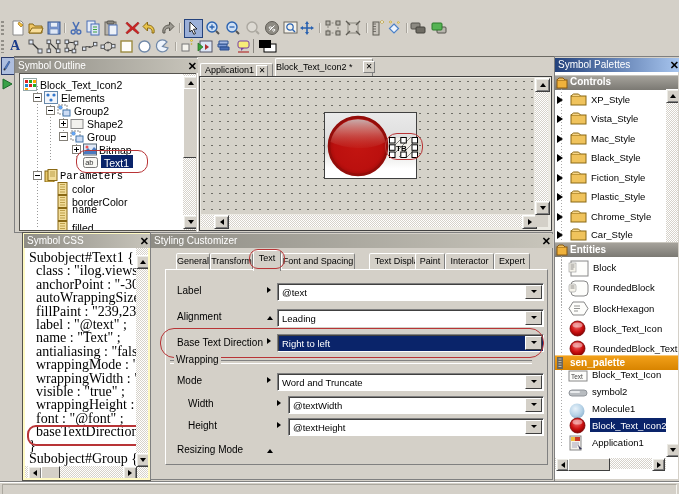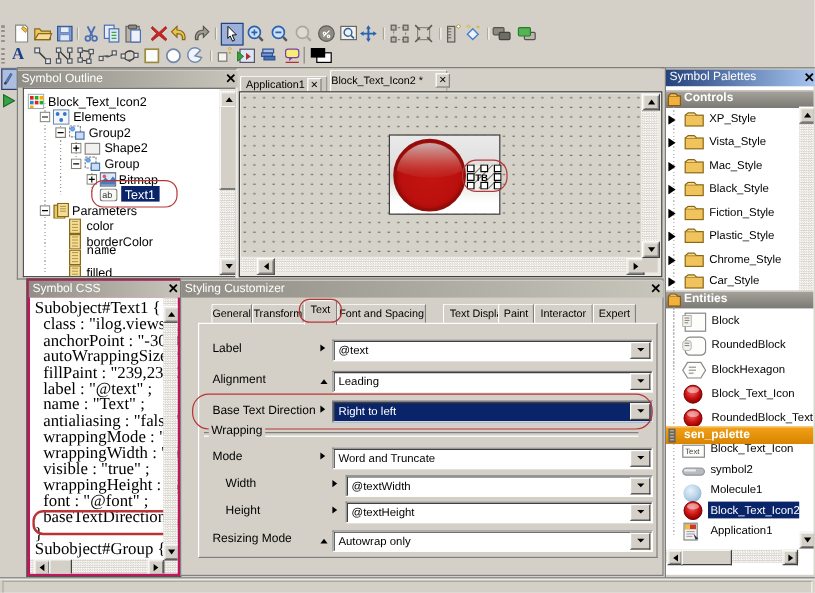--- a/index.html
+++ b/index.html
@@ -312,21 +312,21 @@
 
     <svg class="r" style="left:13px;top:97px" width="9" height="9" viewBox="0 0 9 9">
           <rect x="0.5" y="0.5" width="8" height="8" fill="#fff" stroke="#848078"></rect>
           <path d="M2 4.5 h5" stroke="#000"></path>
         </svg>
     <svg class="r" style="left:24px;top:95px" width="14" height="13" viewBox="0 0 14 13">
           <rect x="1" y="2" width="9" height="11" fill="#e8c96a" stroke="#8a6914"></rect>
           <rect x="4" y="0.5" width="9" height="11" fill="#f2dd9a" stroke="#8a6914"></rect>
           <path d="M6 3 h5 M6 5 h5 M6 7 h5" stroke="#a8852a" stroke-width="0.7"></path>
         </svg>
-    <span class="tree-lbl" style="left:40px;top:96px;">Parameters</span>
+    <span class="tree-lbl" style="left:40px;top:96px;font-family:Liberation Mono, monospace;">Parameters</span>
 
     <svg class="r" style="left:37px;top:108px" width="11" height="13" viewBox="0 0 11 13">
           <rect x="1" y="0.5" width="9" height="12" fill="#f2dd9a" stroke="#8a6914"></rect>
           <path d="M3 2.5 h5 M3 5 h5 M3 7.5 h5 M3 10 h5" stroke="#a8852a" stroke-width="0.7"></path>
         </svg>
     <span class="tree-lbl" style="left:52px;top:109px;">color</span>
     <svg class="r" style="left:37px;top:121px" width="11" height="13" viewBox="0 0 11 13">
           <rect x="1" y="0.5" width="9" height="12" fill="#f2dd9a" stroke="#8a6914"></rect>
           <path d="M3 2.5 h5 M3 5 h5 M3 7.5 h5 M3 10 h5" stroke="#a8852a" stroke-width="0.7"></path>
         </svg>
@@ -606,21 +606,21 @@
     <div class="r sbtn" style="left:1px;top:386px;width:11px;height:11px;">
           <span class="arr lf"></span>
         </div>
     <div class="r" style="left:13px;top:386px;width:40px;height:11px;background:#d4d0c8;border:1px solid;border-color:#fff #404040 #404040 #fff;"></div>
     <div class="r sbtn" style="left:97px;top:386px;width:11px;height:11px;">
           <span class="arr rt"></span>
         </div>
   </div>
 </div>
 
-<div class="r" style="left:22px;top:232px;width:127px;height:247px;background:#be185d;border:1px solid #55534e;">
+<div class="r" style="left:22px;top:232px;width:127px;height:247px;background:#fef9c3;border:1px solid #55534e;">
   <div class="titlebar r" style="left:1px;top:1px;width:124px;">Symbol CSS<span class="x">✕</span></div>
   <div class="r white" style="left:2px;top:15px;width:123px;height:230px;overflow:hidden;" id="css-body">
     <div class="r" style="left:4px;top:3px;font-family:'Liberation Serif',serif;font-size:14px;line-height:13.4px;white-space:pre;">Subobject#Text1 {
   class : "ilog.views.graphic.I
   anchorPoint : "-30.0,-40.0"
   autoWrappingSizeMode : '
   fillPaint : "239,237,222" ;
   label : "@text" ;
   name : "Text" ;
   antialiasing : "false" ;
@@ -717,26 +717,20 @@
       <span class="flabel r" style="left:36px;top:172px;">Height</span>
       <span class="r tri-r" style="left:125px;top:174px;"></span>
       <div class="combo r" style="left:136px;top:170px;width:254px;">
             <span class="txt">@textHeight</span>
             <span class="db">
               <span class="arr dn" style="border-width:3px;border-top-color:#000;margin-bottom:-2px;"></span>
             </span>
           </div>
       <span class="flabel r" style="left:25px;top:196px;">Resizing Mode</span>
       <span class="r tri-u" style="left:115px;top:198px;"></span>
-      <div class="combo r" style="left:125px;top:194px;width:265px;">
-            <span class="txt">Autowrap only</span>
-            <span class="db">
-              <span class="arr dn" style="border-width:3px;border-top-color:#000;margin-bottom:-2px;"></span>
-            </span>
-          </div>
     </div>
   </div>
 </div>
 
 <div class="r" style="left:0;top:481px;width:679px;height:13px;background:#d4d0c8;border-top:1px solid #808080;box-shadow:inset 0 1px 0 #fff;">
   <div class="r" style="left:2px;top:2px;width:673px;height:9px;border:1px solid;border-color:#aba89f #f6f4ef #f6f4ef #aba89f;"></div>
 </div>
 
 </div>
 

